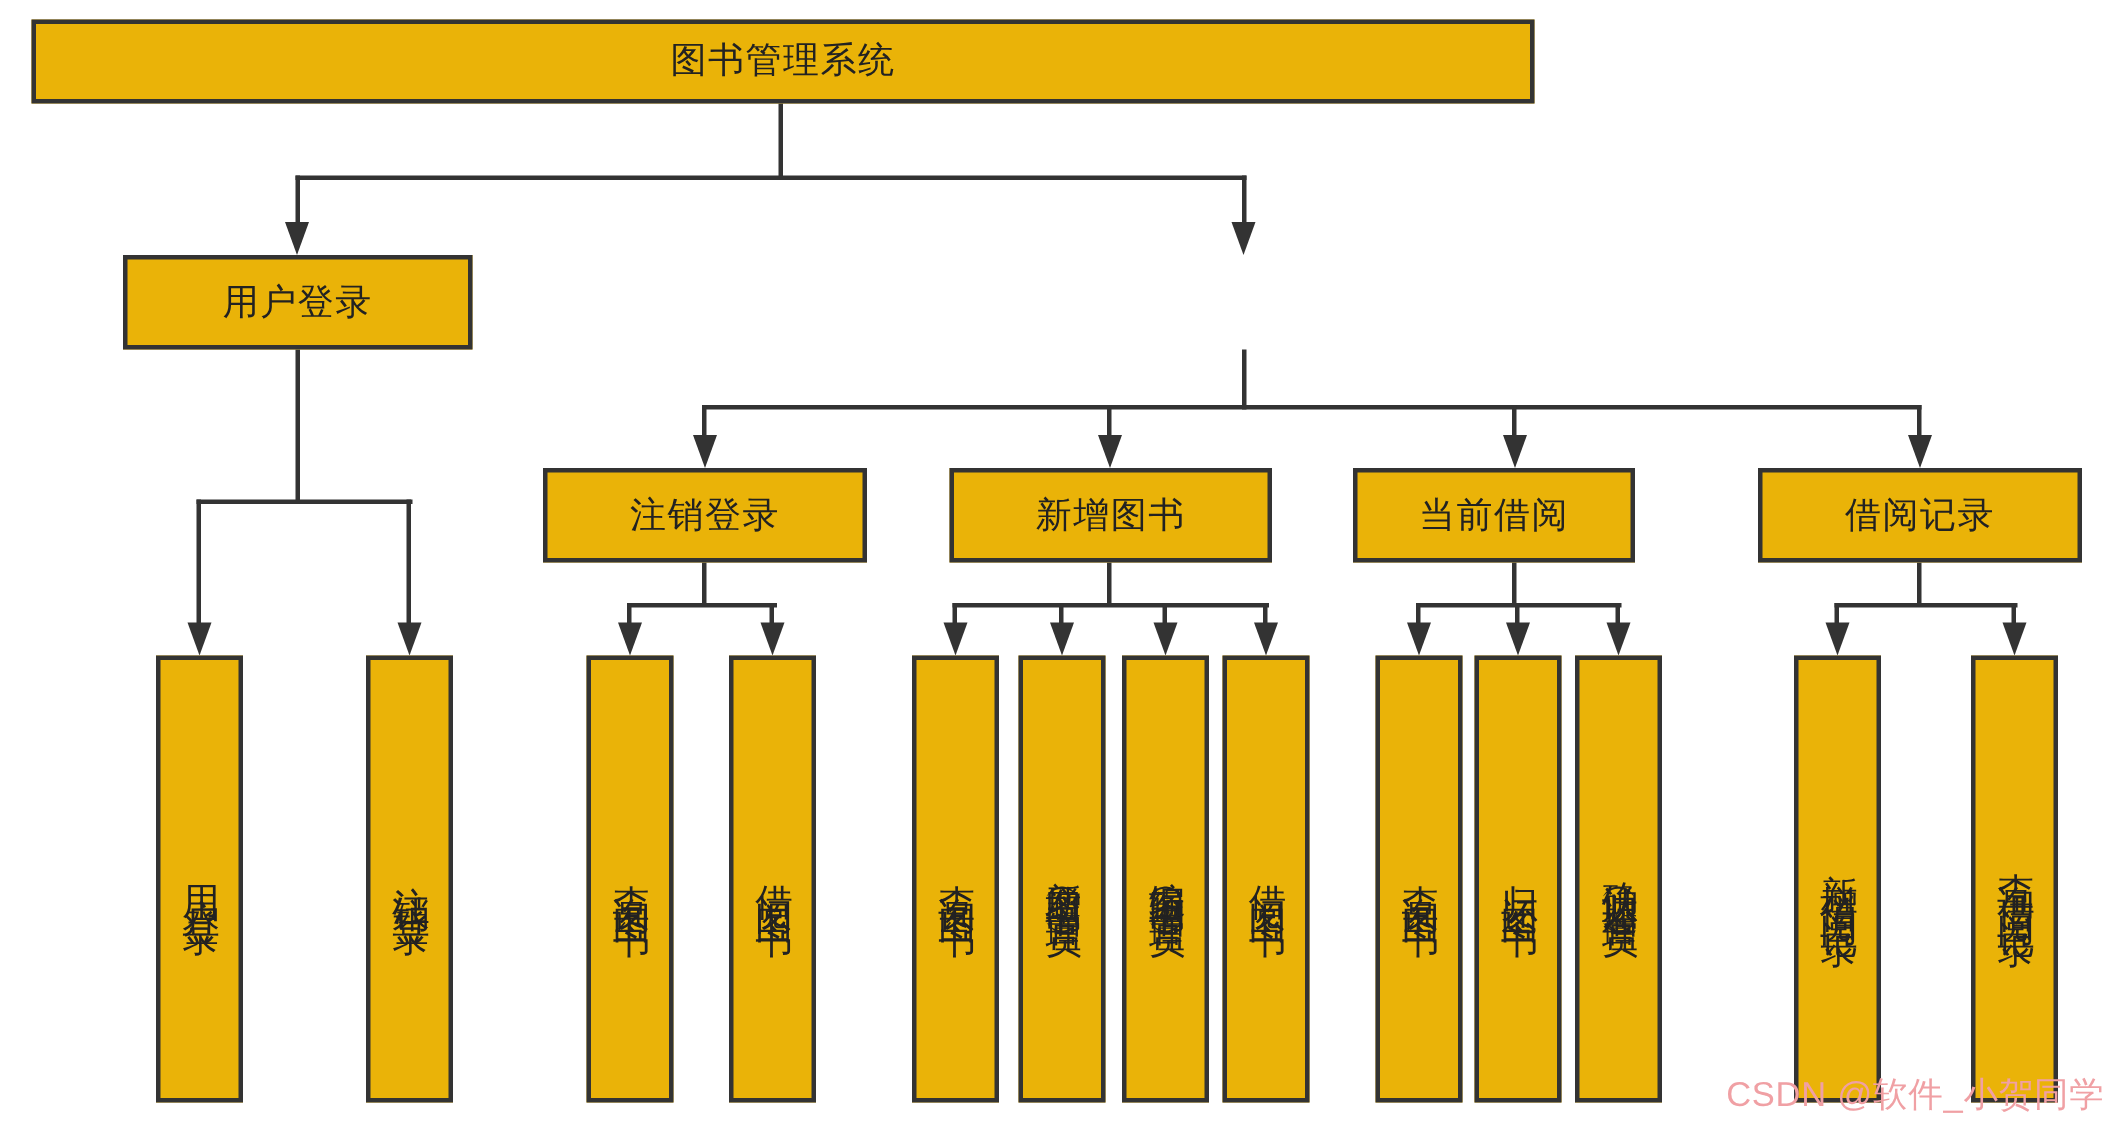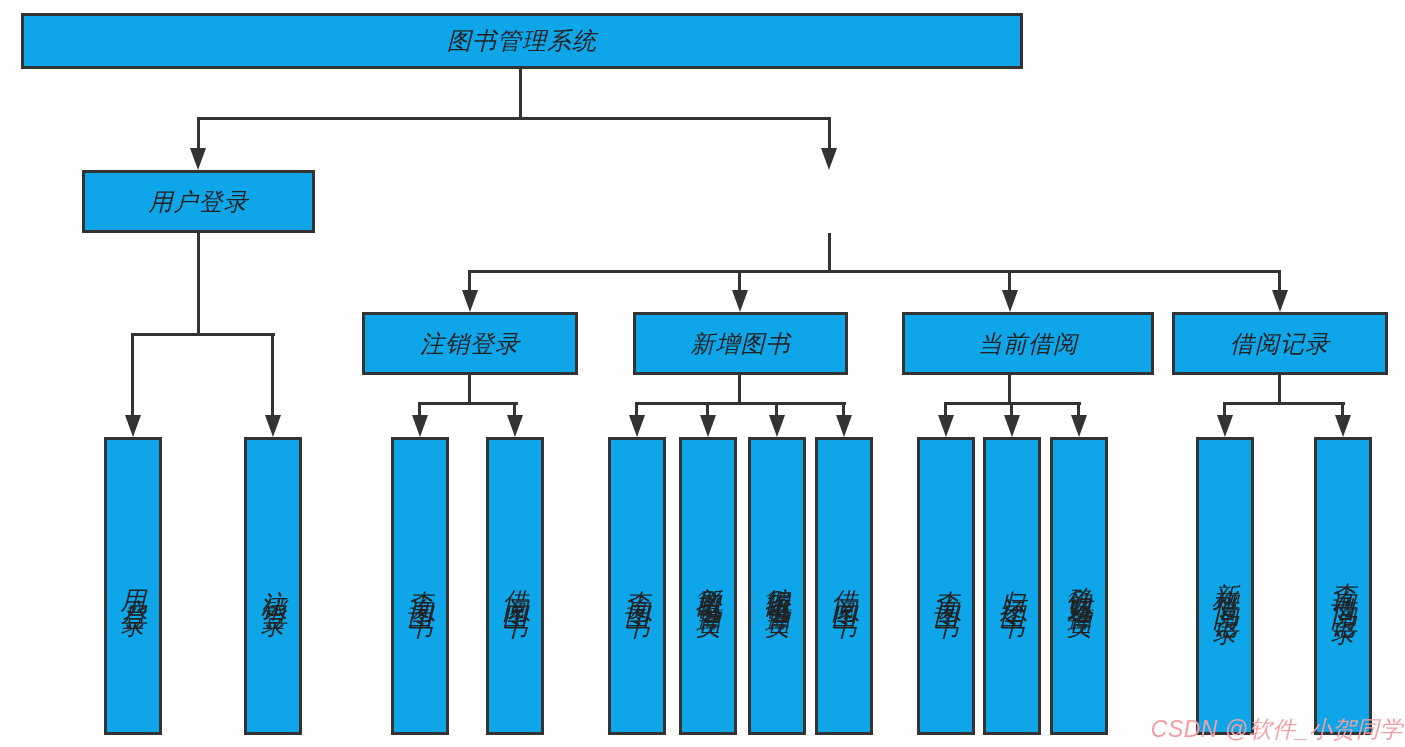--- a/index.html
+++ b/index.html
@@ -1,28 +1,28 @@
 <!DOCTYPE html>
 <html><head>
 <meta charset="utf-8">
 <style>
   html,body{margin:0;padding:0;background:#ffffff;font-family:"Liberation Sans",sans-serif;}
   .stage{position:relative;width:1405px;height:747px;background:#ffffff;overflow:hidden;}
-  .box{position:absolute;box-sizing:border-box;border:3px solid #333333;background:#0ea5e9;
-       display:flex;align-items:center;justify-content:center;font-style:italic;}
+  .box{position:absolute;box-sizing:border-box;border:3px solid #333333;background:#eab308;
+       display:flex;align-items:center;justify-content:center;}
   .lbl{font-size:24px;color:#222222;letter-spacing:1px;white-space:nowrap;line-height:1;}
   .tall .lbl{writing-mode:vertical-rl;text-orientation:mixed;letter-spacing:8px;font-size:25px;}
   .tall .lbl.long{letter-spacing:4px;font-size:24px;}
   .vl,.hl{position:absolute;background:#333333;}
   .vl{width:3px;}
   .hl{height:3px;}
   .ah{position:absolute;width:0;height:0;border-left:8px solid transparent;
       border-right:8px solid transparent;border-top:22px solid #333333;}
   .watermark{position:absolute;top:714px;right:2px;font-size:23px;letter-spacing:.5px;
-      color:#F0A0A4;z-index:10;white-space:nowrap;font-style:italic;}
+      color:#F0A0A4;z-index:10;white-space:nowrap;}
 </style>
 </head>
 <body>
 
 <div class="stage">
 
   <div class="vl" style="left:519px;top:69px;height:50px"></div>
   <div class="hl" style="left:197px;top:117px;width:634px"></div>
   <div class="vl" style="left:197px;top:117px;height:35px"></div>
   <div class="ah" style="left:190px;top:148px"></div>
@@ -88,21 +88,21 @@
   <div class="box" style="left:82px;top:170px;width:233px;height:63px">
     <span class="lbl">用户登录</span>
   </div>
 
   <div class="box" style="left:362px;top:312px;width:216px;height:63px">
     <span class="lbl">注销登录</span>
   </div>
   <div class="box" style="left:633px;top:312px;width:215px;height:63px">
     <span class="lbl">新增图书</span>
   </div>
-  <div class="box" style="left:902px;top:312px;width:252px;height:63px">
+  <div class="box" style="left:902px;top:312px;width:188px;height:63px">
     <span class="lbl">当前借阅</span>
   </div>
   <div class="box" style="left:1172px;top:312px;width:216px;height:63px">
     <span class="lbl">借阅记录</span>
   </div>
 
   <div class="box tall" style="left:104px;top:437px;width:58px;height:298px">
     <span class="lbl">用户登录</span>
   </div>
   <div class="box tall" style="left:244px;top:437px;width:58px;height:298px">

